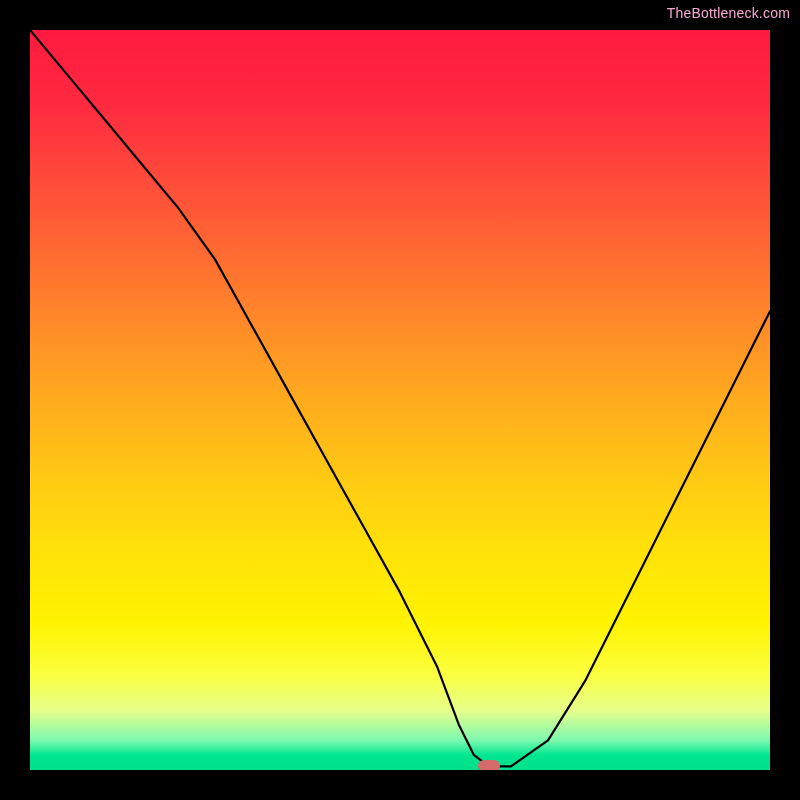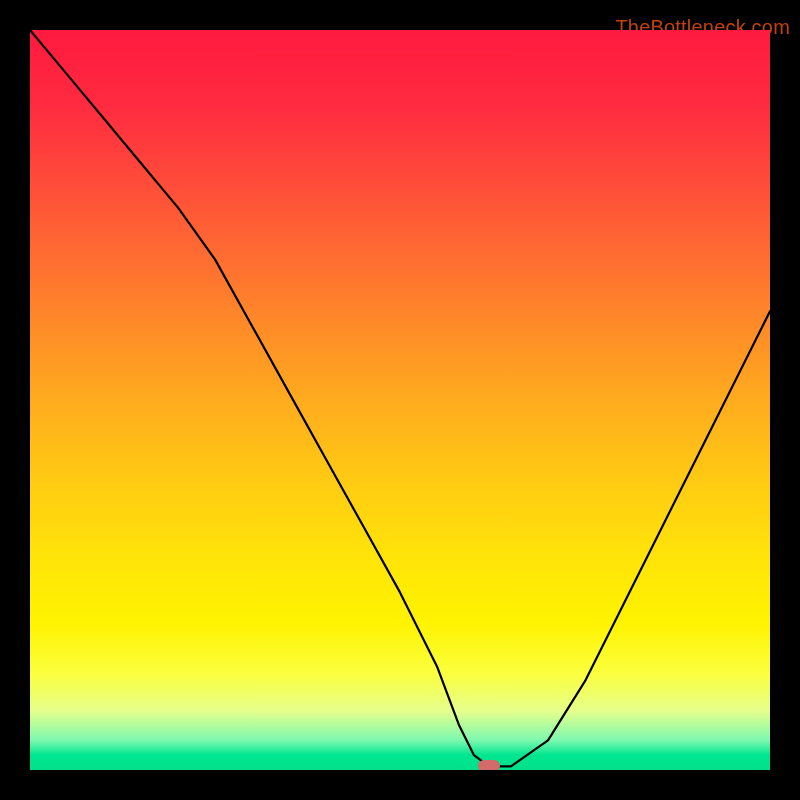--- a/index.html
+++ b/index.html
@@ -37,24 +37,24 @@
       #fbff3e 87%,
       #e6ff8c 92%,
       #7cf9af 96%,
       #00e690 98%,
       #00e08a 100%
     );
     overflow: hidden;
   }
   .attribution {
     position: absolute;
-    top: 16px;
+    top: 5px;
     right: 10px;
-    color: #c2410c;
-    font-size: 20px;
+    color: #f9a8d4;
+    font-size: 14px;
     font-weight: 500;
     letter-spacing: 0.2px;
     user-select: none;
   }
   .curve {
     position: absolute;
     left: 0;
     top: 0;
     width: 740px;
     height: 740px;

